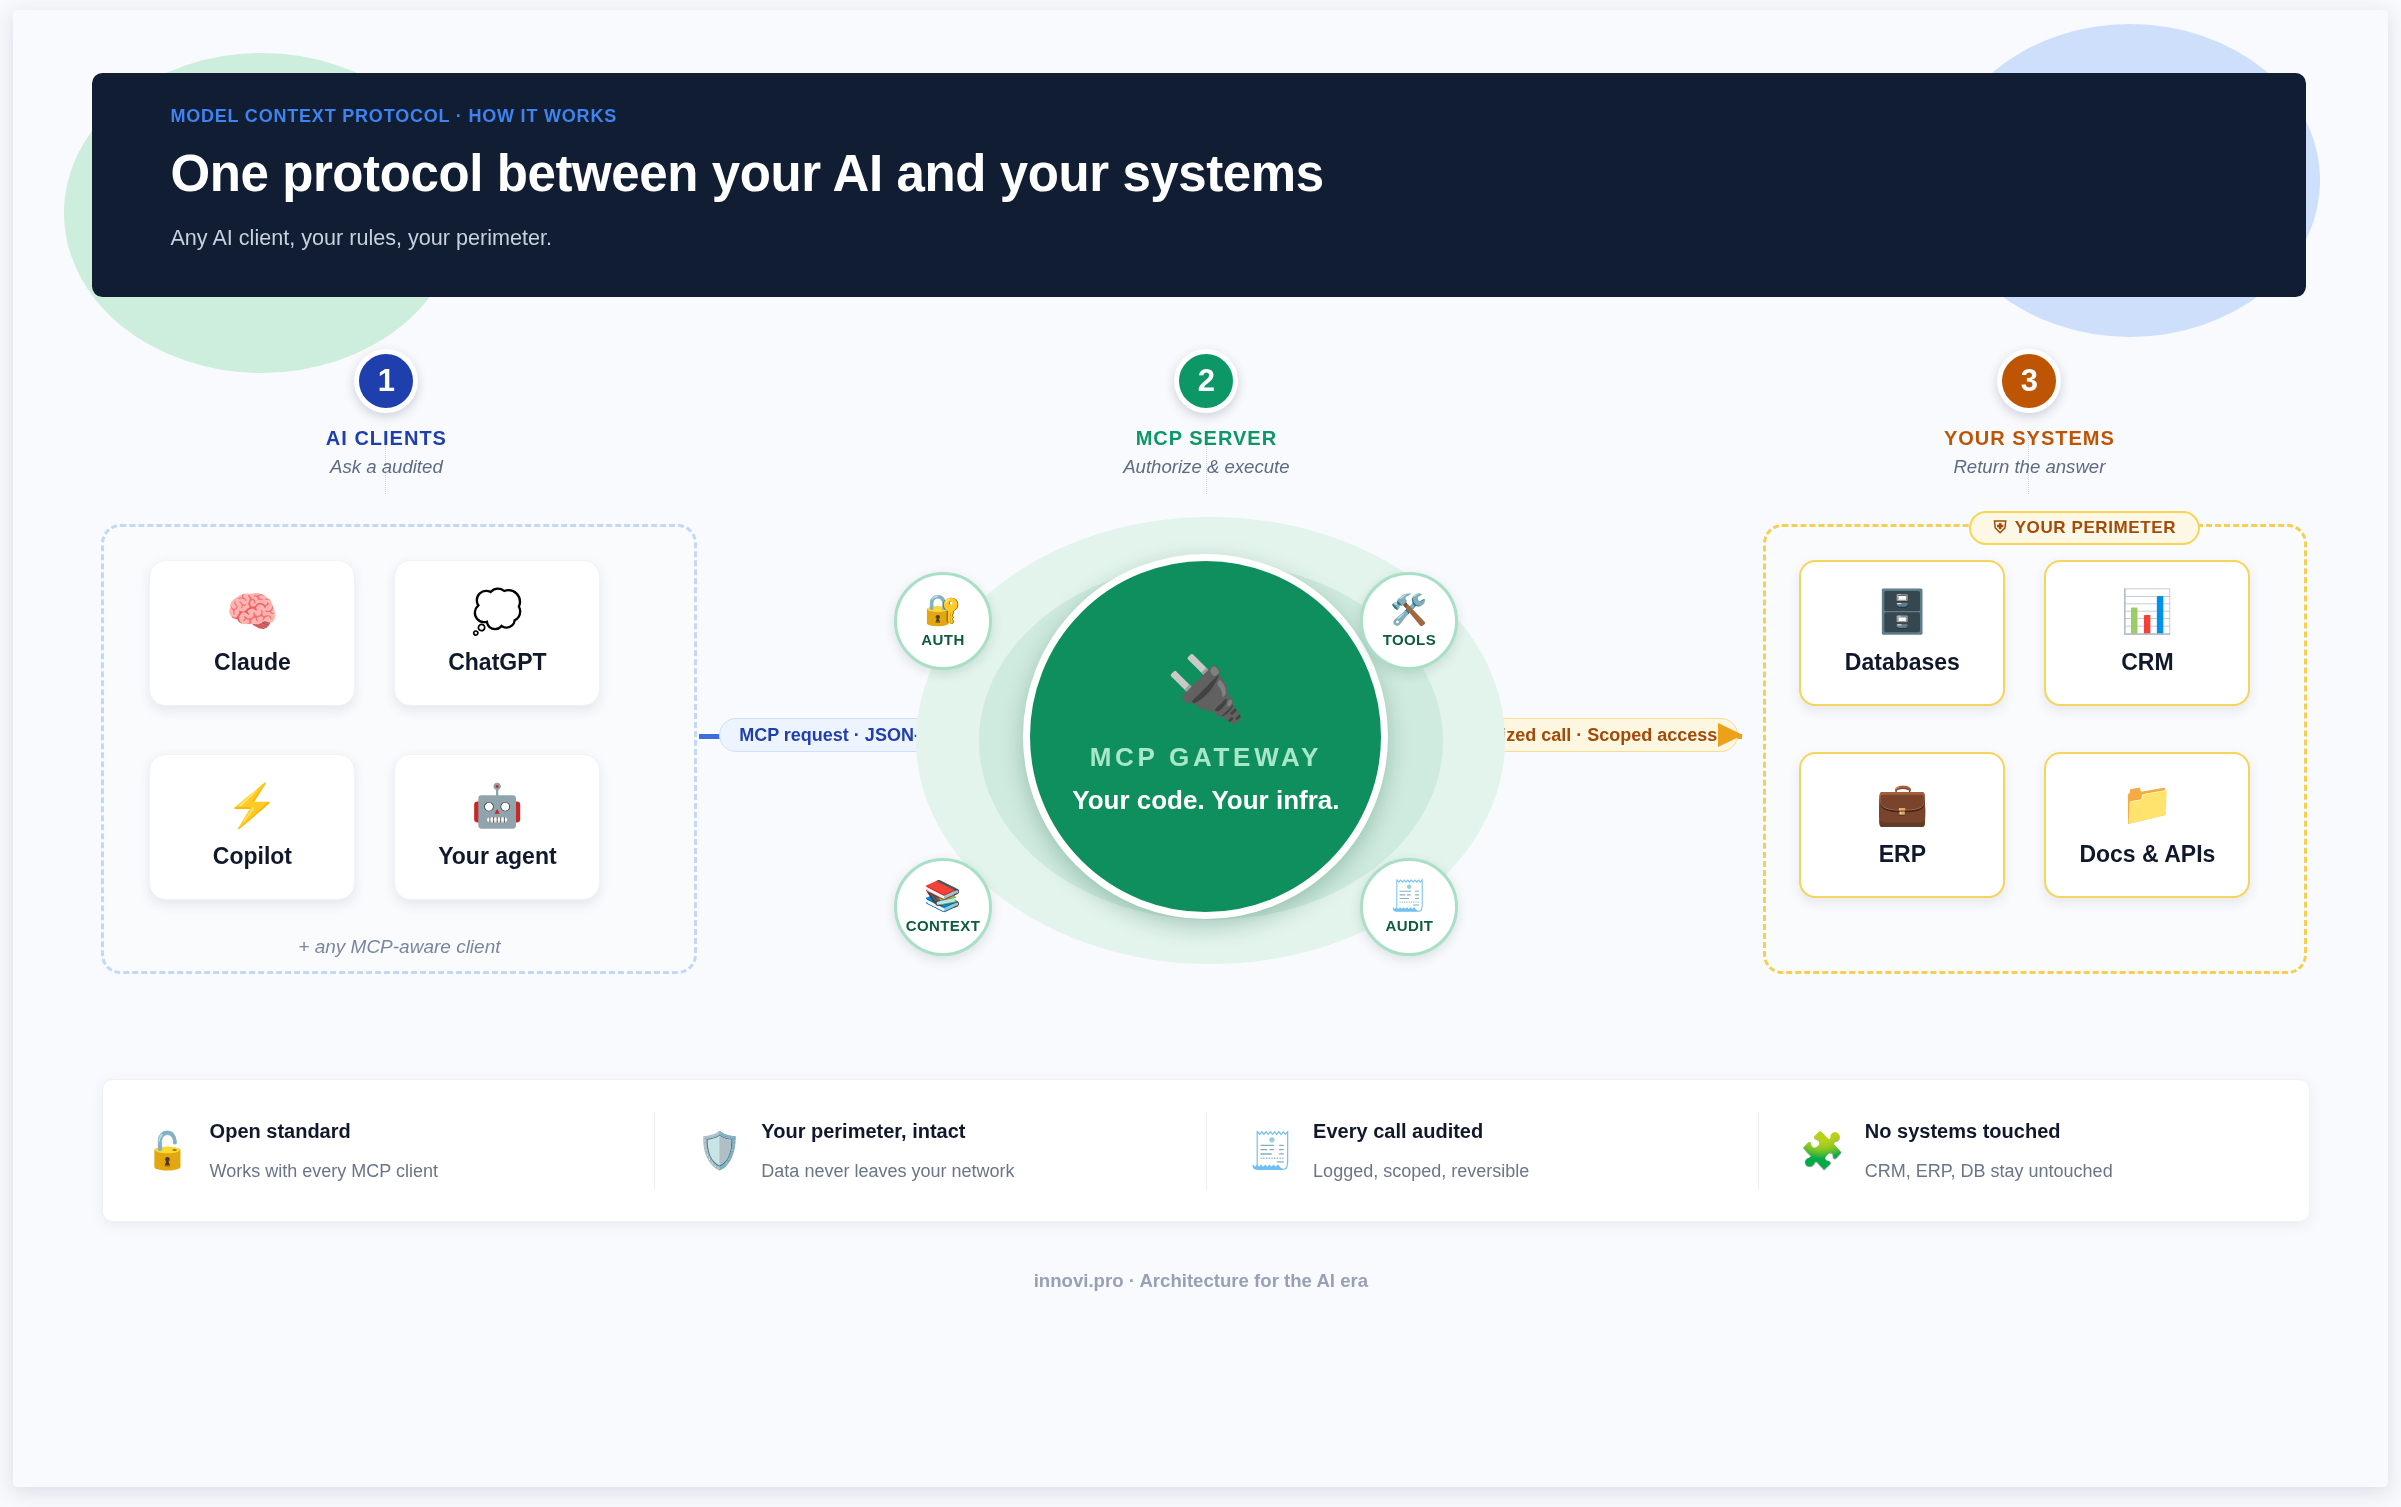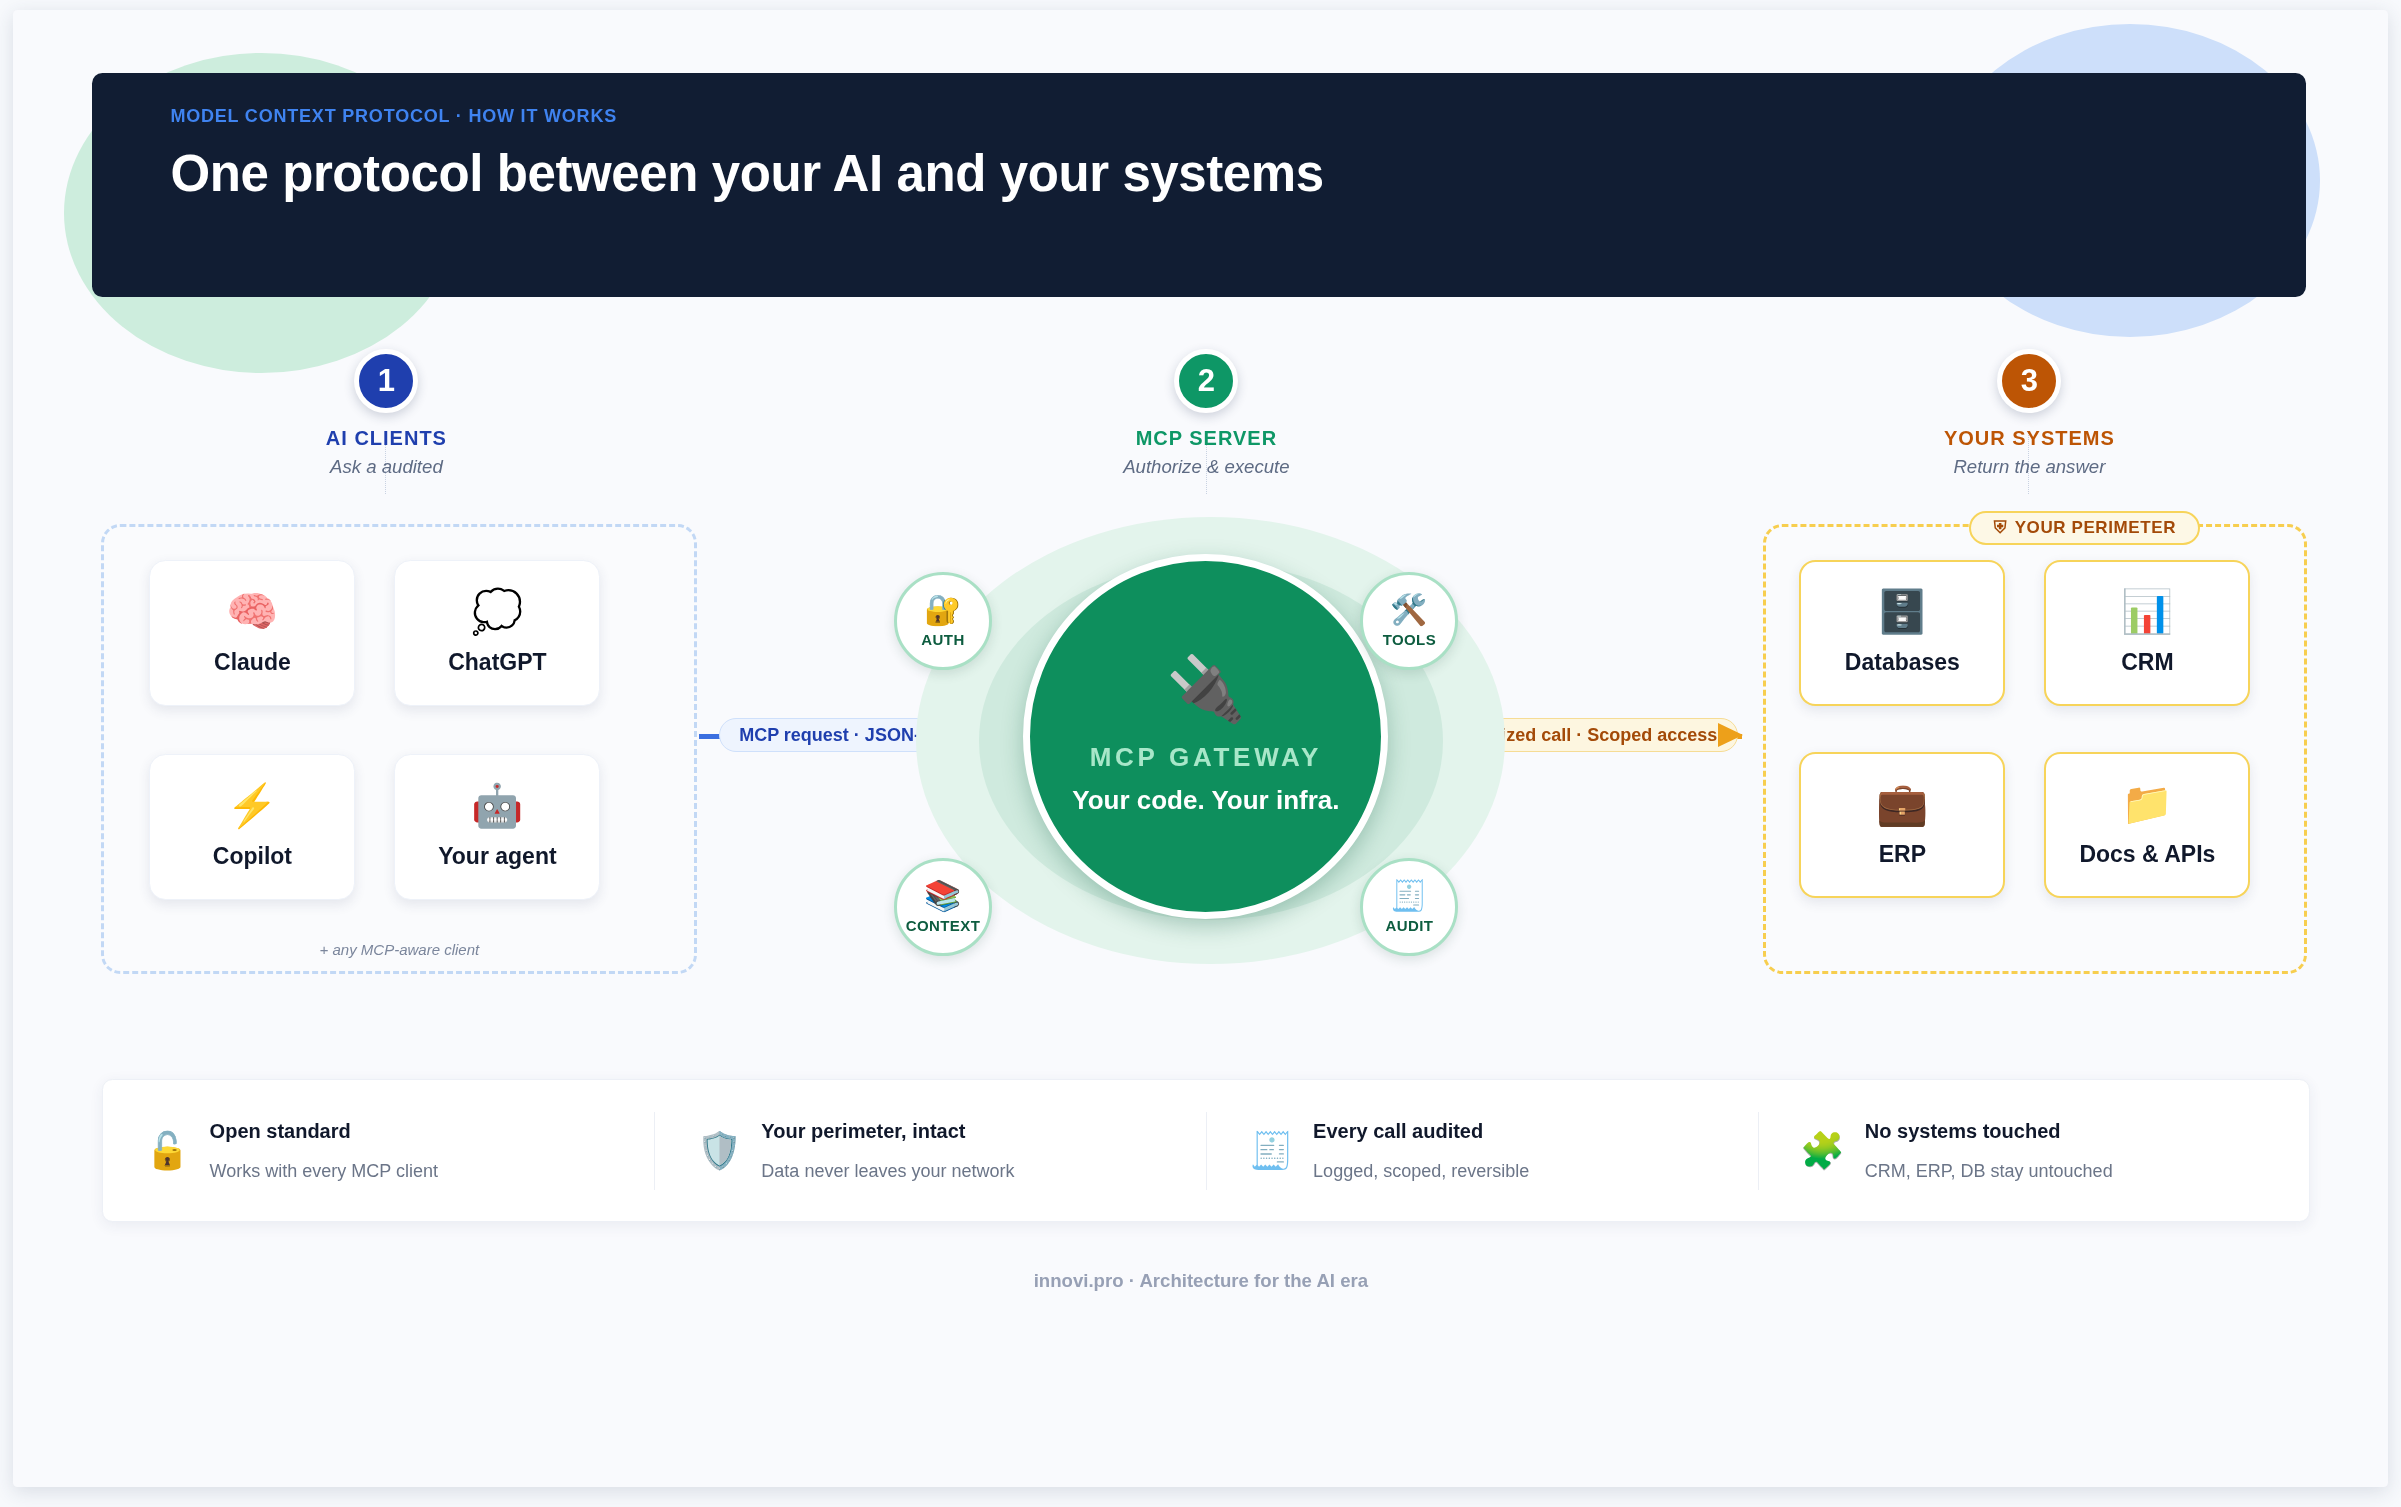--- a/index.html
+++ b/index.html
@@ -105,21 +105,21 @@
     width:206px;height:146px;
     background:#ffffff;border-radius:16.4px;
     display:flex;flex-direction:column;align-items:center;justify-content:center;
     box-shadow:0 4.5px 12px rgba(45,60,95,.10);
   }
   .client-card{border:0.7px solid #eef2f9;margin-bottom:48px;}
   .card-icon{font-size:42px;line-height:1;}
   .card-label{margin-top:16.4px;font-size:23px;font-weight:bold;color:#10182b;}
   #clients-note{
     position:absolute;left:0;right:0;bottom:13.4px;text-align:center;
-    font-size:15px;font-style:italic;color:#7b869c;
+    font-size:19px;font-style:italic;color:#7b869c;
   }
 
   
   #center-wrap{position:absolute;left:897px;top:501px;width:596px;height:462px;}
   #ring-outer{
     position:absolute;left:6px;top:6px;width:589px;height:447px;border-radius:50%;
     background:#e3f4ec;
   }
   #ring-mid{
     position:absolute;left:69px;top:51px;width:464px;height:358px;border-radius:50%;
@@ -218,20 +218,21 @@
 
 <div id="page">
 
   <div class="blob" id="blob-green"></div>
   <div class="blob" id="blob-blue"></div>
 
   <div id="header">
     <div id="header-inner">
       <div id="eyebrow">MODEL CONTEXT PROTOCOL · HOW IT WORKS</div>
       <div id="headline">One protocol between your AI and your systems</div>
+      <div id="subhead">Any AI client, your rules, your perimeter.</div>
     </div>
   </div>
 
   <div class="vdot" id="vdot-1"></div>
   <div class="vdot" id="vdot-2"></div>
   <div class="vdot" id="vdot-3"></div>
 
   <div class="col-head" id="colhead-1">
     <div class="step-badge badge-1">1</div>
     <div class="col-title title-1">AI CLIENTS</div>

